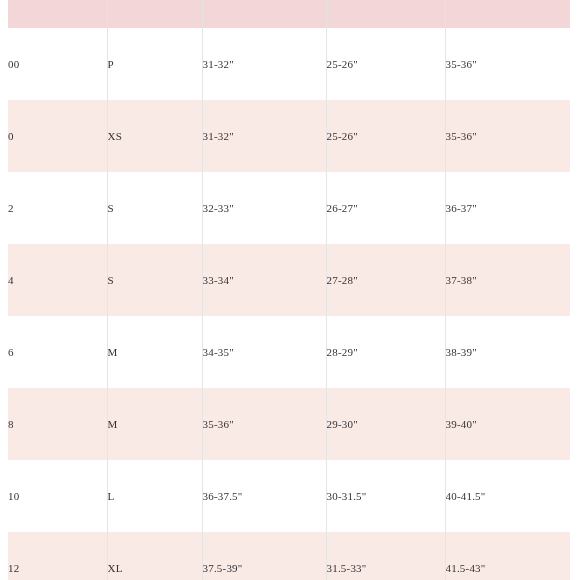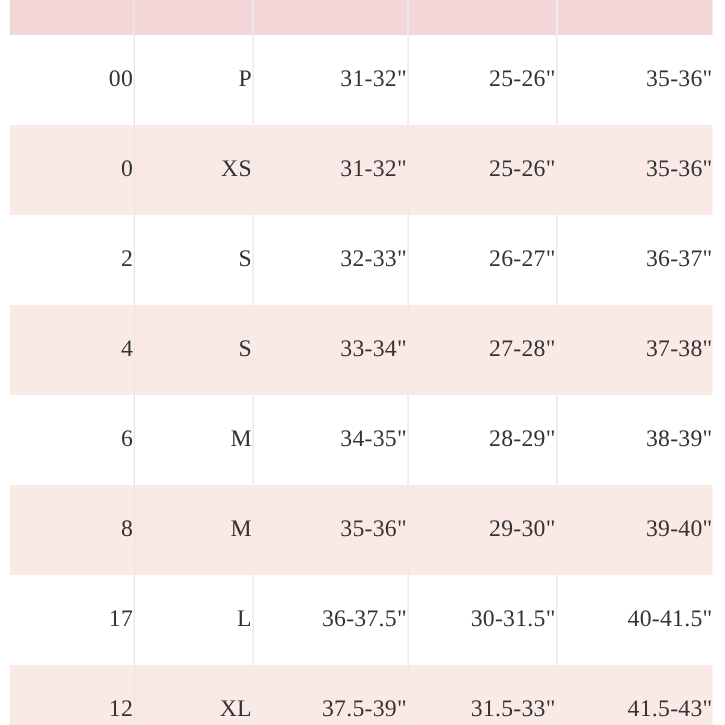--- a/index.html
+++ b/index.html
@@ -65,23 +65,23 @@
     border-right: none;
   }
 
   table.size-chart tbody tr {
     height: 72px;
   }
 
   table.size-chart tbody td {
     height: 72px;
     padding: 0;
-    text-align: right;
+    text-align: left;
     vertical-align: middle;
-    font-size: 19px;
+    font-size: 11px;
     color: #333236;
     letter-spacing: 0.2px;
     border-left: 1px solid #e7e4e4;
     border-right: 1px solid #e7e4e4;
     white-space: nowrap;
     overflow: hidden;
   }
 
   table.size-chart tbody td:first-child {
     border-left: none;
@@ -156,21 +156,21 @@
         <td>38-39"</td>
       </tr>
       <tr class="row-even">
         <td>8</td>
         <td>M</td>
         <td>35-36"</td>
         <td>29-30"</td>
         <td>39-40"</td>
       </tr>
       <tr class="row-odd">
-        <td>17</td>
+        <td>10</td>
         <td>L</td>
         <td>36-37.5"</td>
         <td>30-31.5"</td>
         <td>40-41.5"</td>
       </tr>
       <tr class="row-even">
         <td>12</td>
         <td>XL</td>
         <td>37.5-39"</td>
         <td>31.5-33"</td>

